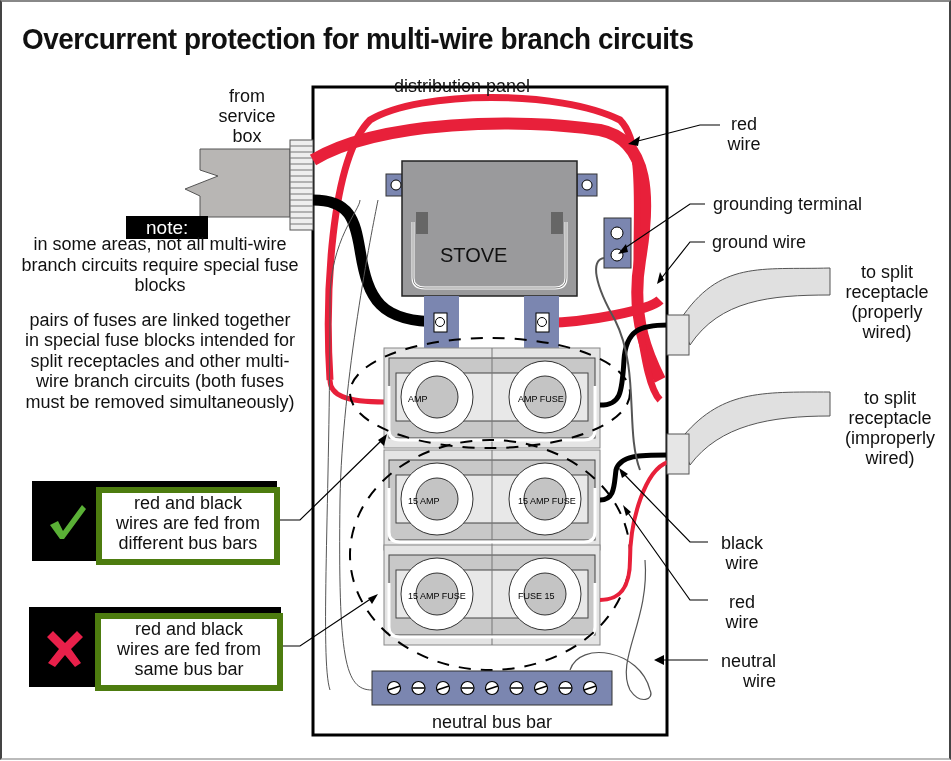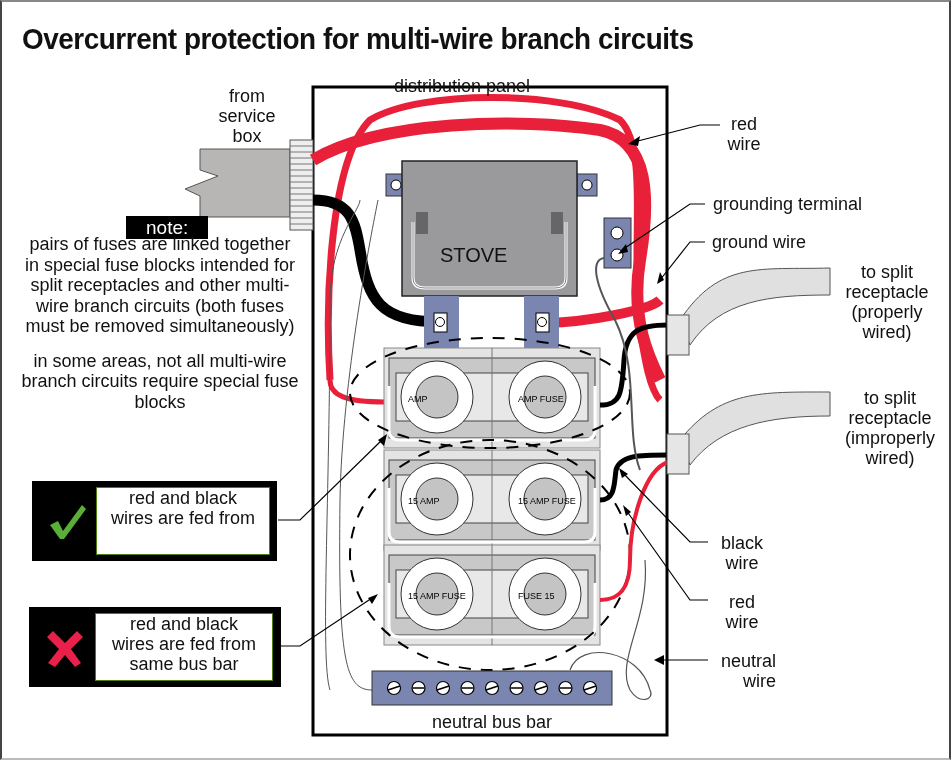--- a/index.html
+++ b/index.html
@@ -12,21 +12,21 @@
            letter-spacing: -0.5px; transform: scaleX(0.93); transform-origin: left top; white-space: nowrap; }
   .lbl { position: absolute; font-size: 18px; line-height: 20px; text-align: center; white-space: nowrap; }
   .lbl.left { text-align: left; }
   .note-tag { position: absolute; left: 126px; top: 204px; background: #000; color: #fff;
               font-size: 19px; padding: 0 20px; line-height: 23px; margin-top: 12px; }
   .note-body { position: absolute; left: 20px; top: 234px; width: 280px; font-size: 18px;
                line-height: 20.5px; text-align: center; }
   .note-body p { margin: 0 0 14px 0; }
   .callout { position: absolute; background: #000; }
   .callout .mark { position: absolute; left: 14px; top: 18px; width: 44px; height: 44px; }
-  .callout .txt { position: absolute; background: #fff; border: 1px solid #4d7c0f; font-size: 18px;
+  .callout .txt { position: absolute; background: #fff; border: 6px solid #4d7c0f; font-size: 18px;
                   line-height: 20px; text-align: center; }
   svg#art { position: absolute; left: 0; top: 0; }
 </style>
 </head>
 <body>
 
 <div class="frame"></div>
 
 <div class="title">Overcurrent protection for multi-wire branch circuits</div>
 
@@ -240,31 +240,32 @@
 
 <div class="lbl" style="left:708px; top:651px; width:68px;text-align:right;">
   <div>neutral</div>
   <div>wire</div>
 </div>
 
 <div class="lbl" style="left:432px; top:712px;">neutral bus bar</div>
 
 <div class="note-tag">note:</div>
 <div class="note-body">
+  <p>in some areas, not all multi-wire branch circuits require special fuse blocks</p>
   <p>pairs of fuses are linked together in special fuse blocks intended for split receptacles and other multi-wire branch circuits (both fuses must be removed simultaneously)</p>
-  <p>in some areas, not all multi-wire branch circuits require special fuse blocks</p>
 </div>
 
 <div class="callout" style="left:32px; top:481px; width:245px; height:80px;">
   <svg class="mark" viewBox="0 0 44 44">
     <path d="M4,26 L12,22 L17,32 L36,6 L40,10 L18,40 L14,40 Z" fill="#5ab036"></path>
   </svg>
   <div class="txt" style="left:64px; top:6px; width:172px; height:66px;">
     <div>red and black</div>
     <div>wires are fed from</div>
+    <div>different bus bars</div>
   </div>
 </div>
 
 <div class="callout" style="left:29px; top:607px; width:252px; height:80px;">
   <svg class="mark" viewBox="0 0 44 44">
     <path d="M10,6 L22,18 L34,6 L40,12 L28,24 L38,38 L32,42 L22,30 L12,42 L5,38 L16,24 L4,12 Z" fill="#e8204a"></path>
   </svg>
   <div class="txt" style="left:66px; top:6px; width:176px; height:66px;">
     <div>red and black</div>
     <div>wires are fed from</div>

